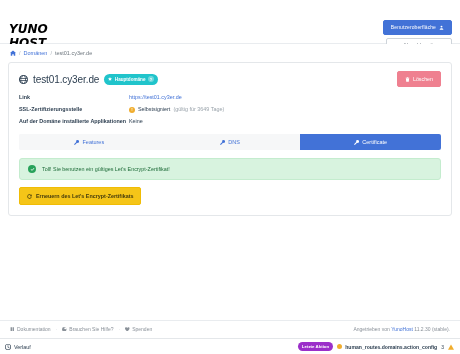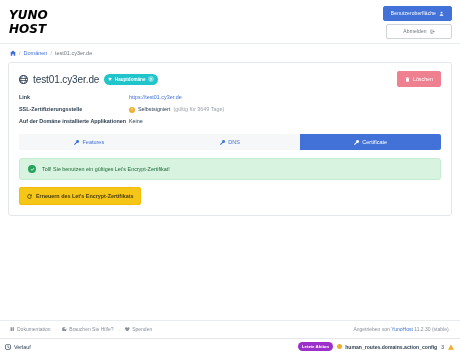--- a/index.html
+++ b/index.html
@@ -9,21 +9,21 @@
     background: #ffffff;
     color: #2c3e50;
     overflow: hidden;
   }
   .page { position: relative; width: 460px; height: 354px; display: flex; flex-direction: column; }
 
   
   .topbar {
     height: 44px; flex: 0 0 44px;
     display: flex; align-items: flex-start; justify-content: space-between;
-    padding: 2px 6px 0 8px;
+    padding: 16px 6px 0 8px;
     background: #ffffff;
     border-bottom: 1px solid #e9ecef;
   }
   .logo { width: 52px; height: 34px; display: block; margin-top: 3px; }
   .topbtns { display: flex; flex-direction: column; align-items: flex-end; gap: 3px; padding-top: 4px; padding-right: 2px; }
   .btn {
     display: inline-flex; align-items: center; justify-content: center; gap: 3px;
     font-size: 5px; line-height: 1;
     border-radius: 2px; cursor: pointer; white-space: nowrap;
     letter-spacing: .1px;

